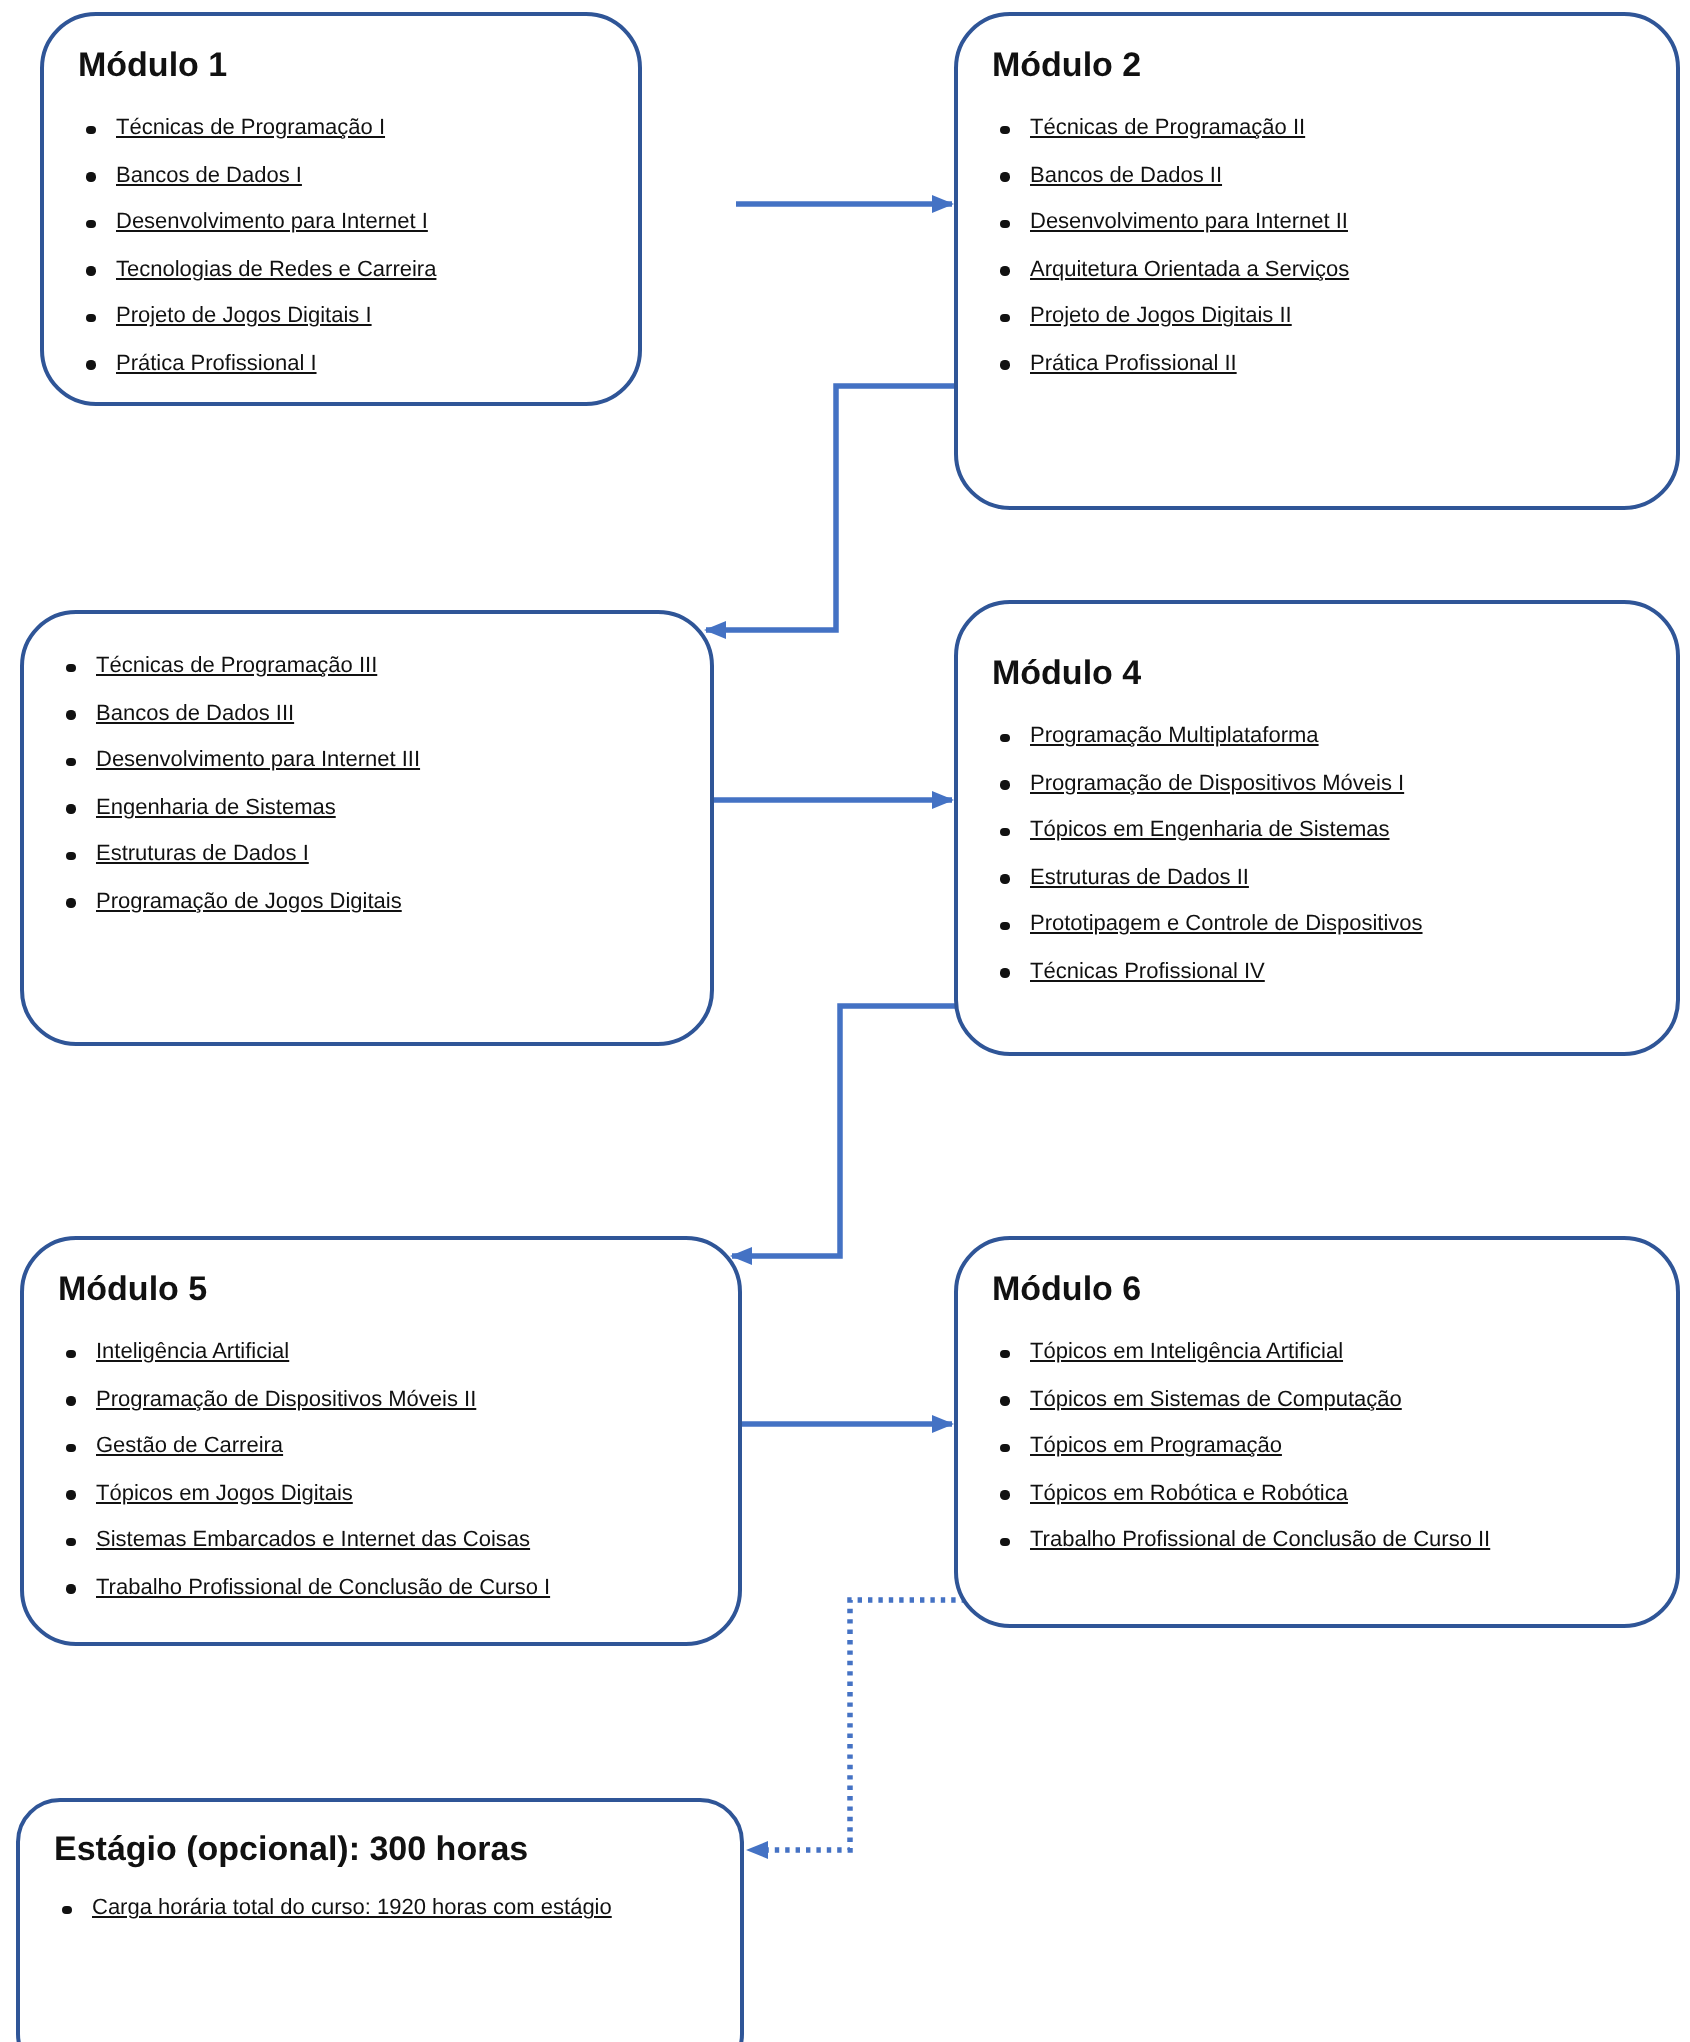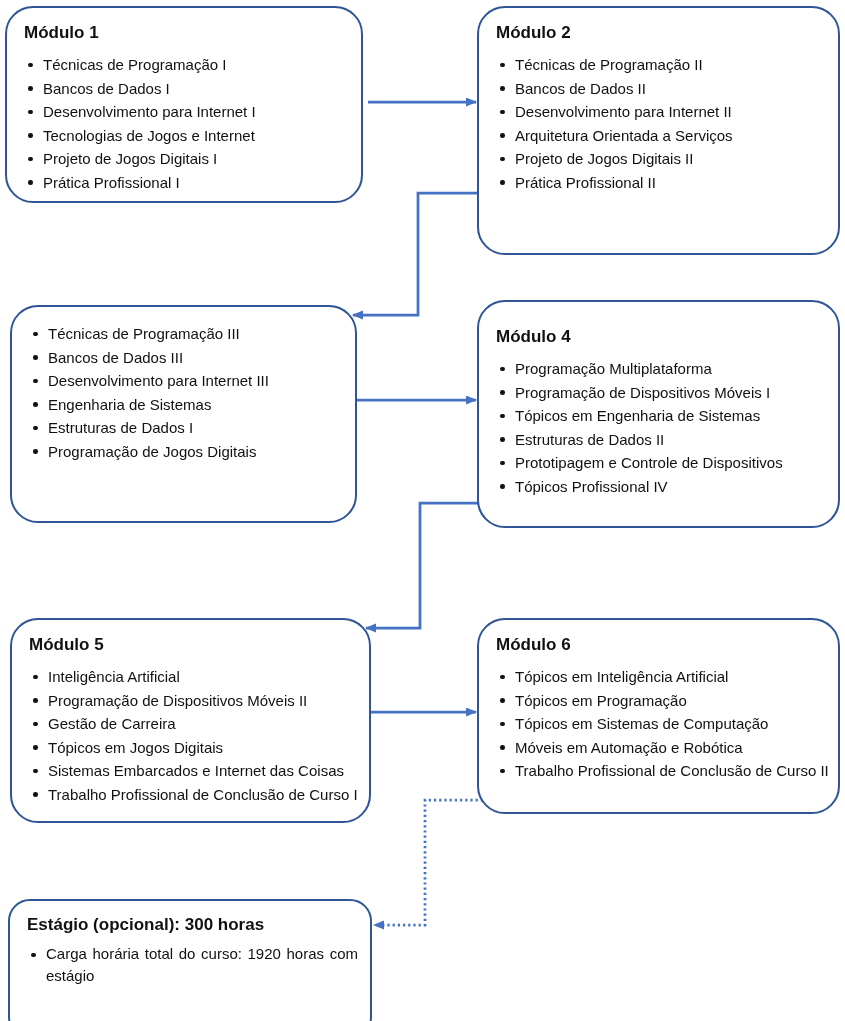--- a/index.html
+++ b/index.html
@@ -32,22 +32,23 @@
     font-weight:bold;
     line-height:20px;
     color:var(--text);
   }
   .card ul{
     margin:0;padding:0;list-style:none;
   }
   .card li{
     position:relative;
     padding-left:19px;
-    font-size:15px;
+    font-size:11px;
     line-height:23.5px;
+    text-decoration:underline;
   }
   .card li::before{
     content:"";
     position:absolute;
     left:4px;top:9.5px;
     width:4.6px;height:4.6px;
     border-radius:50%;
     background:var(--text);
   }
   #internship-card{border-radius:22px;padding-top:14px;padding-right:0;}
@@ -66,27 +67,27 @@
       </marker>
     </defs>
     <polyline class="connector" points="368,102 476,102" marker-end="url(#arrow-end)"></polyline>
     <polyline class="connector" points="489,193 418,193 418,315 353,315" marker-end="url(#arrow-end)"></polyline>
     <polyline class="connector" points="357,400 476,400" marker-end="url(#arrow-end)"></polyline>
     <polyline class="connector" points="480,503 420,503 420,628 366,628" marker-end="url(#arrow-end)"></polyline>
     <polyline class="connector" points="371,712 476,712" marker-end="url(#arrow-end)"></polyline>
     <polyline class="connector dotted" points="483,800 425,800 425,925 374,925" marker-end="url(#arrow-end)"></polyline>
   </svg>
 
-  <div class="card" style="left:5px;top:6px;width:358px;height:197px">
+  <div class="card" style="left:20px;top:6px;width:301px;height:197px">
     <h2>Módulo 1</h2>
     <ul>
         <li>Técnicas de Programação I</li>
         <li>Bancos de Dados I</li>
         <li>Desenvolvimento para Internet I</li>
-        <li>Tecnologias de Jogos e Internet</li>
+        <li>Tecnologias de Redes e Carreira</li>
         <li>Projeto de Jogos Digitais I</li>
         <li>Prática Profissional I</li>
       </ul>
   </div>
 
   <div class="card" style="left:477px;top:6px;width:363px;height:249px">
     <h2>Módulo 2</h2>
     <ul>
         <li>Técnicas de Programação II</li>
         <li>Bancos de Dados II</li>
@@ -109,43 +110,43 @@
   </div>
 
   <div class="card pad-extra" style="left:477px;top:300px;width:363px;height:228px">
     <h2>Módulo 4</h2>
     <ul>
         <li>Programação Multiplataforma</li>
         <li>Programação de Dispositivos Móveis I</li>
         <li>Tópicos em Engenharia de Sistemas</li>
         <li>Estruturas de Dados II</li>
         <li>Prototipagem e Controle de Dispositivos</li>
-        <li>Tópicos Profissional IV</li>
+        <li>Técnicas Profissional IV</li>
       </ul>
   </div>
 
   <div class="card" style="left:10px;top:618px;width:361px;height:205px">
     <h2>Módulo 5</h2>
     <ul>
         <li>Inteligência Artificial</li>
         <li>Programação de Dispositivos Móveis II</li>
         <li>Gestão de Carreira</li>
         <li>Tópicos em Jogos Digitais</li>
         <li>Sistemas Embarcados e Internet das Coisas</li>
         <li>Trabalho Profissional de Conclusão de Curso I</li>
       </ul>
   </div>
 
   <div class="card" style="left:477px;top:618px;width:363px;height:196px">
     <h2>Módulo 6</h2>
     <ul>
         <li>Tópicos em Inteligência Artificial</li>
+        <li>Tópicos em Sistemas de Computação</li>
         <li>Tópicos em Programação</li>
-        <li>Tópicos em Sistemas de Computação</li>
-        <li>Móveis em Automação e Robótica</li>
+        <li>Tópicos em Robótica e Robótica</li>
         <li>Trabalho Profissional de Conclusão de Curso II</li>
       </ul>
   </div>
 
   <div class="card" id="internship-card" style="left:8px;top:899px;width:364px;height:140px">
     <h2>Estágio (opcional): 300 horas</h2>
     <ul>
         <li>Carga horária total do curso: 1920 horas com estágio</li>
       </ul>
   </div>

